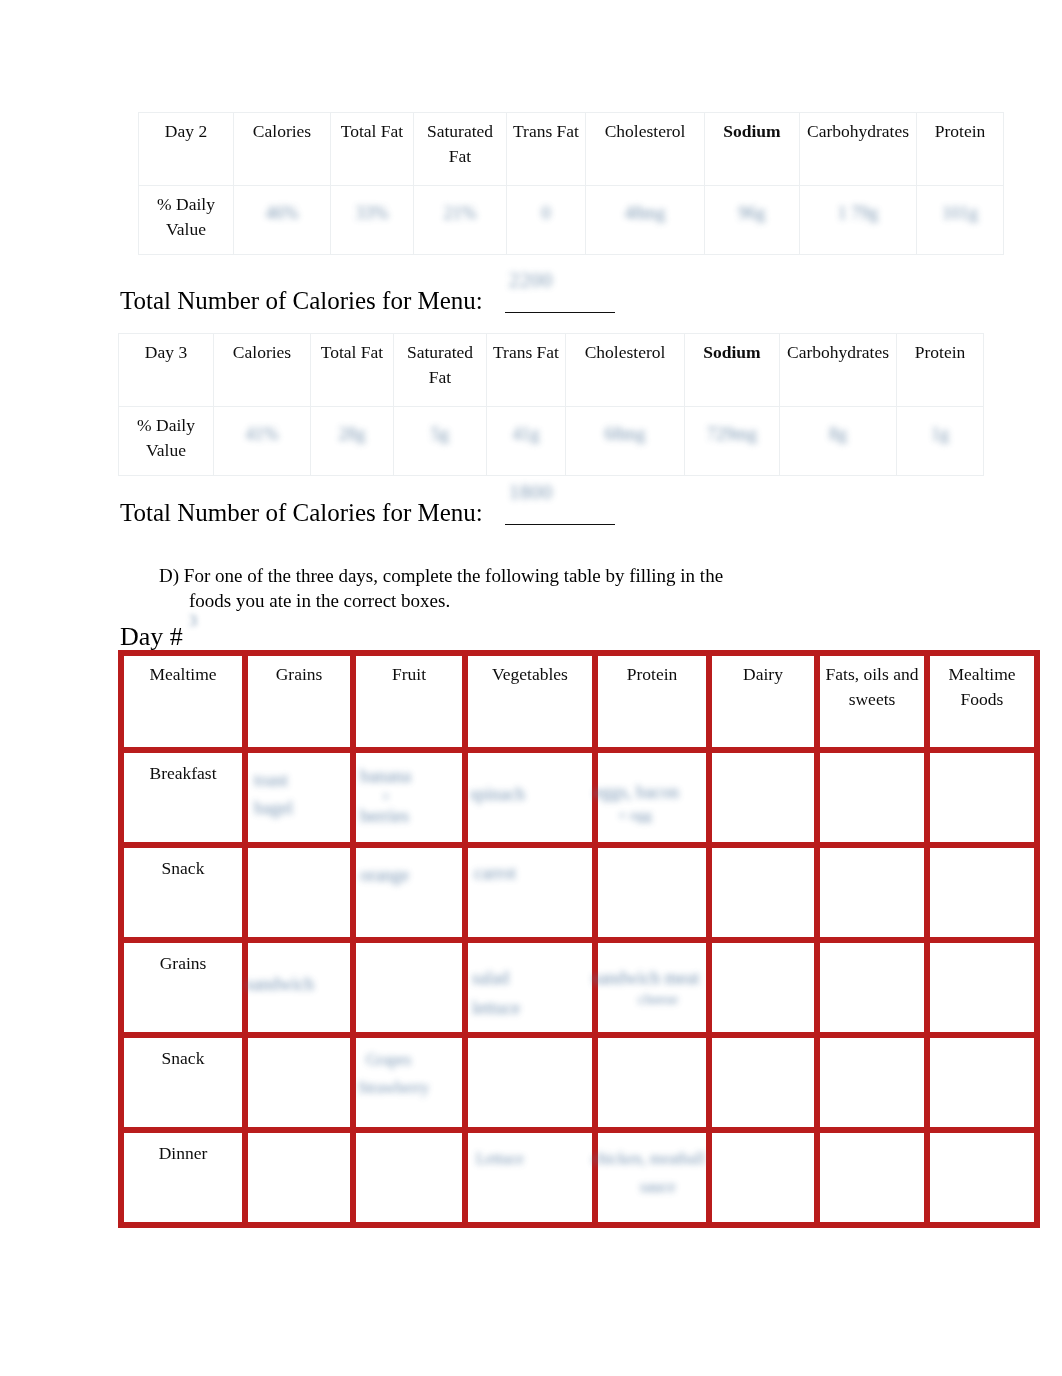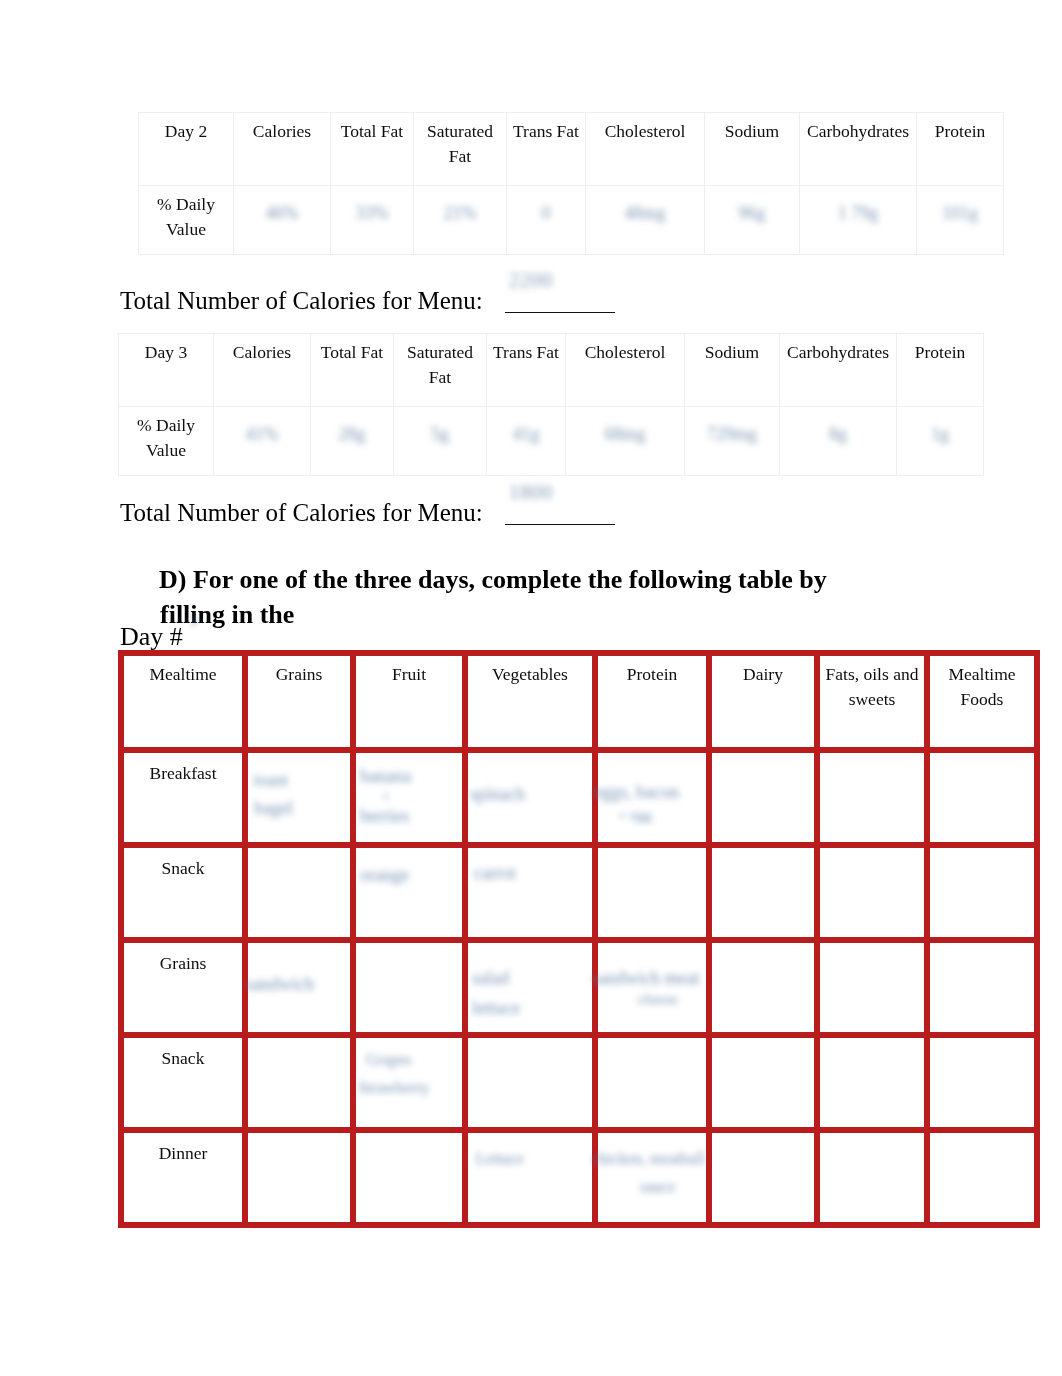--- a/index.html
+++ b/index.html
@@ -47,21 +47,21 @@
   }
   table.nutri tr.hdr td { height: 62px; }
   table.nutri tr.val td { height: 58px; }
 
   .c0 { width: 90px; }
   .c1 { width: 92px; }
   .c2 { width: 78px; }
   .c3 { width: 88px; }
   .c4 { width: 74px; }
   .c5 { width: 114px; }
-  .c6 { width: 90px; }
+  .c6 { width: 90px; font-weight: bold; }
   .c7 { width: 112px; }
   .c8 { width: 82px; }
 
   
   .hand {
     position: absolute;
     color: #5d7fa0;
     font-family: "Liberation Serif", serif;
     filter: blur(3.1px);
     opacity: .78;
@@ -107,24 +107,23 @@
     left: 4px;
     top: -22px;
   }
 
   
   .instr {
     position: absolute;
     left: 160px;
     top: 563px;
     width: 730px;
-    font-size: 26px;
+    font-size: 19px;
     line-height: 1.33;
     text-indent: -1px;
-    font-weight: bold;
   }
   .instr .ind { display: block; padding-left: 30px; }
 
   .day-hash {
     position: absolute;
     left: 120px;
     top: 622px;
     font-size: 26px;
     white-space: nowrap;
   }
@@ -283,20 +282,21 @@
       </table>
   </div>
 
   <div class="total-line" style="top:500px;">
     <span>Total Number of Calories for Menu:</span><span class="blank"><span class="hand lg">1800</span></span>
   </div>
 
   <div class="instr">
     <span>D)</span>
     <span>For one of the three days, complete the following table by filling in the</span>
+    <span class="ind">foods you ate in the correct boxes.</span>
   </div>
 
   <div class="day-hash">
     <span>Day #</span><span class="blank"><span class="hand sm" style="left:6px;top:-20px;">3</span></span>
   </div>
 
   <div class="food-wrap">
     <table class="food">
       <tbody>
           <tr class="hdr">

